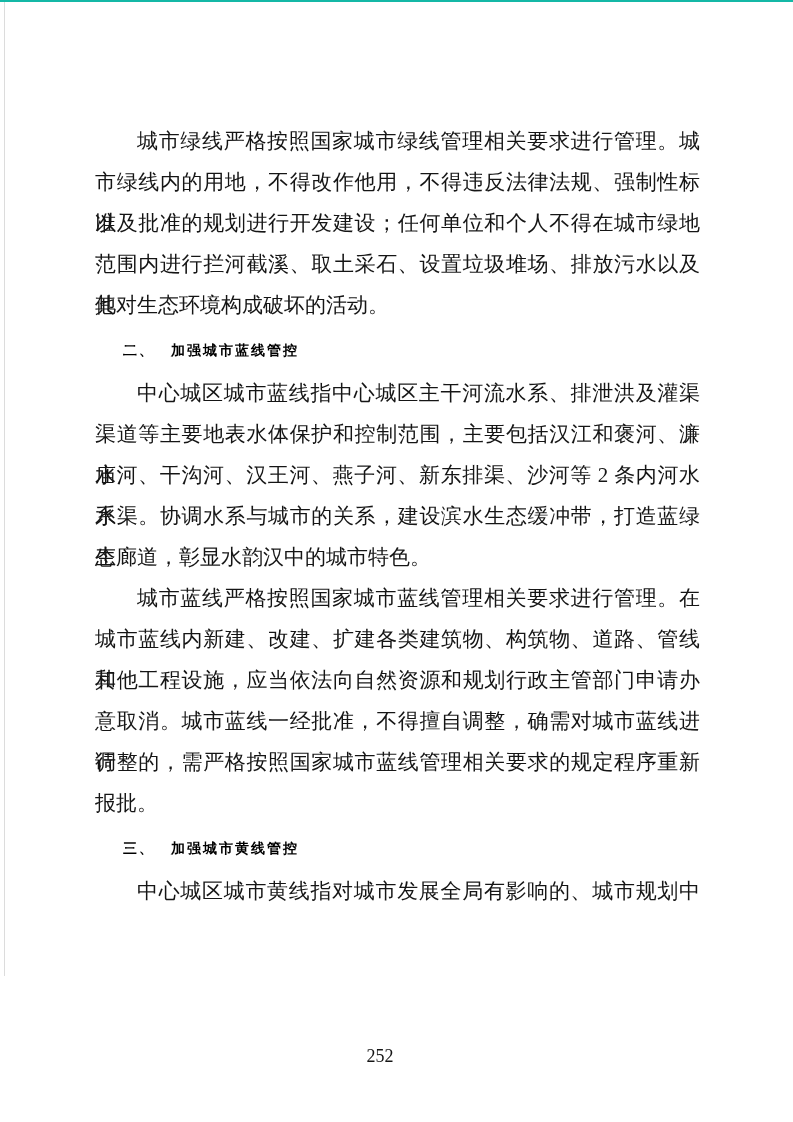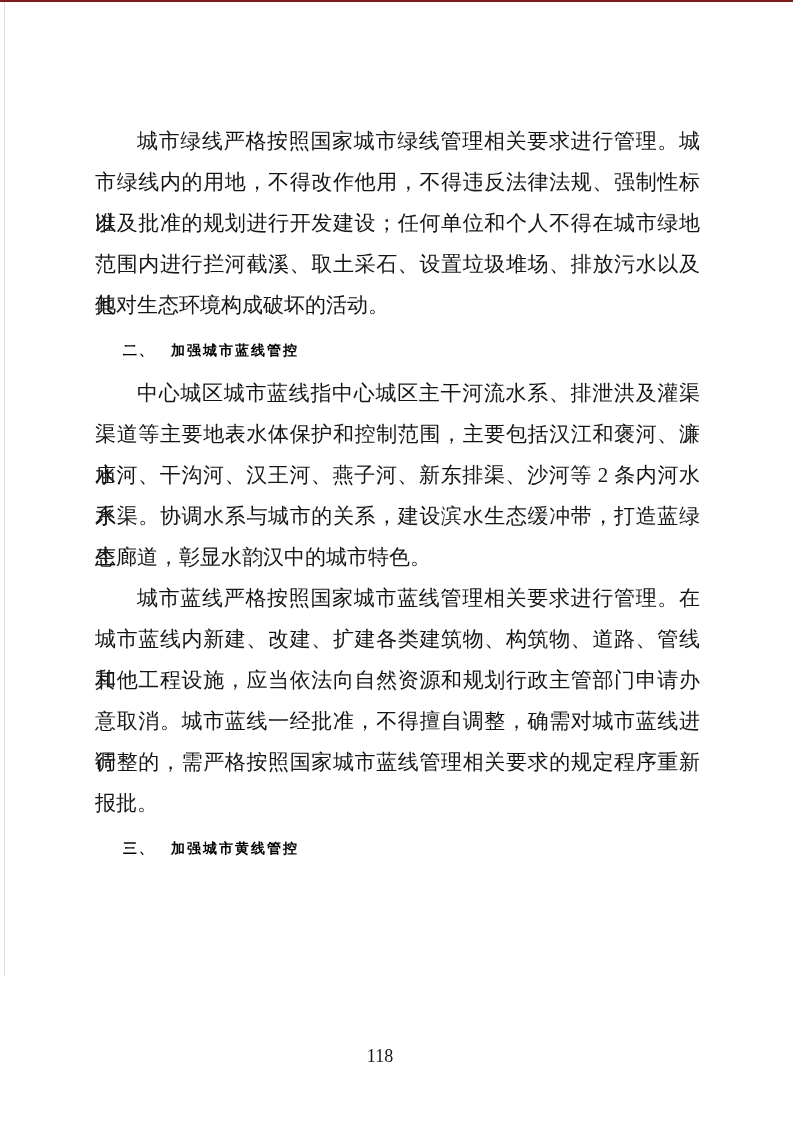--- a/index.html
+++ b/index.html
@@ -8,21 +8,21 @@
     background: #ffffff;
     width: 793px;
     height: 1122px;
     overflow: hidden;
   }
   .page {
     position: relative;
     width: 793px;
     height: 976px;
     background: #ffffff;
-    border-top: 2px solid #7f1d1d;
+    border-top: 2px solid #14b8a6;
     box-sizing: border-box;
     font-family: "Liberation Serif", serif;
     color: #151515;
   }
   .scan-edge {
     position: absolute;
     left: 4px;
     top: 0;
     bottom: 0;
     width: 1px;
@@ -94,17 +94,18 @@
 
     <p class="ln ind fill">城市蓝线严格按照国家城市蓝线管理相关要求进行管理。在</p>
     <p class="ln fill">城市蓝线内新建、改建、扩建各类建筑物、构筑物、道路、管线和</p>
     <p class="ln fill">其他工程设施，应当依法向自然资源和规划行政主管部门申请办</p>
     <p class="ln fill">意取消。城市蓝线一经批准，不得擅自调整，确需对城市蓝线进行</p>
     <p class="ln fill">调整的，需严格按照国家城市蓝线管理相关要求的规定程序重新</p>
     <p class="ln end">报批。</p>
 
     <h2 class="heading">三、　加强城市黄线管控</h2>
 
+    <p class="ln ind fill">中心城区城市黄线指对城市发展全局有影响的、城市规划中</p>
 
   </div>
 
-  <div class="footer">118</div>
+  <div class="footer">252</div>
 </div>
 
 </body></html>

